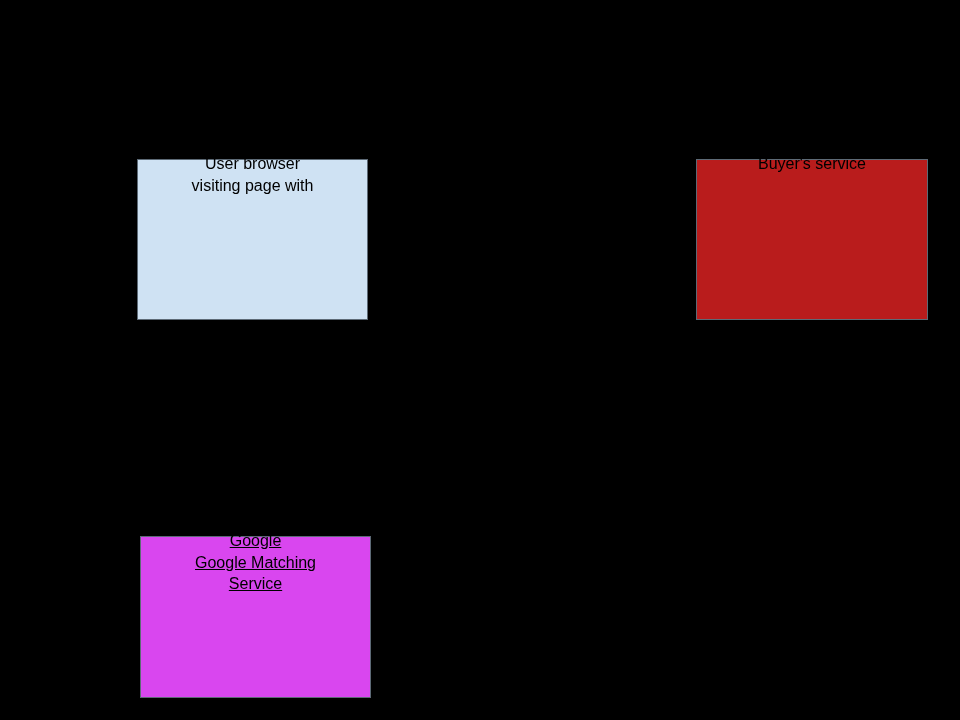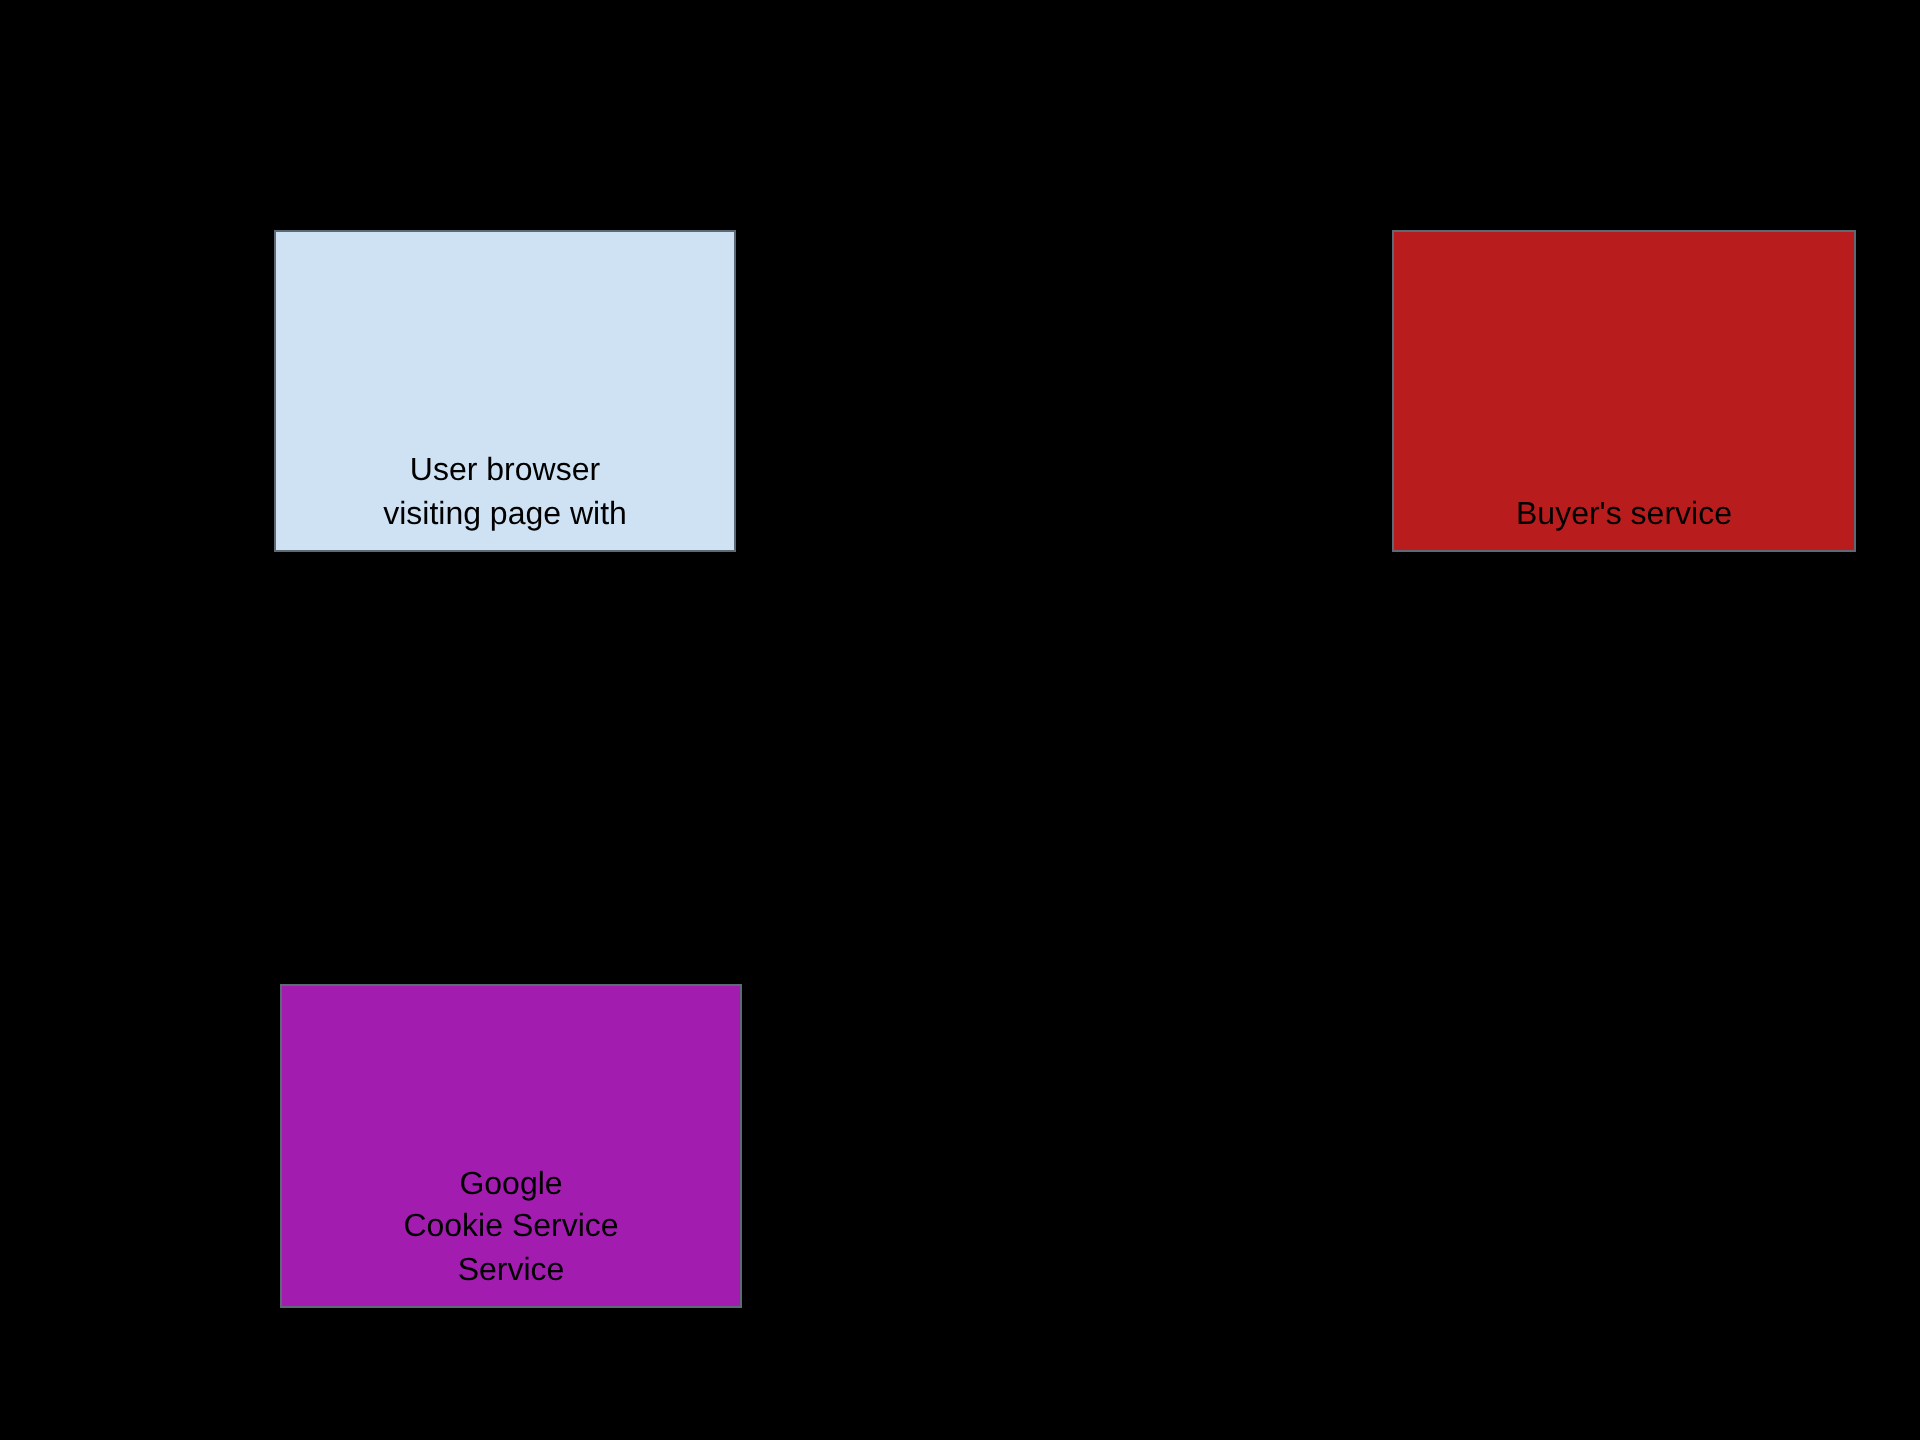--- a/index.html
+++ b/index.html
@@ -12,27 +12,28 @@
     width: 960px;
     height: 720px;
     background: #000000;
     overflow: hidden;
     font-family: "Liberation Sans", "DejaVu Sans", sans-serif;
   }
   .node {
     position: absolute;
     box-sizing: border-box;
     display: flex;
-    align-items: flex-end;
+    align-items: flex-start;
     justify-content: center;
     background: #cfe2f3;
     border: 1px solid #5d6a76; 
     color: #000000;
     font-size: 16px;
     line-height: 21.5px;
+    margin-top: 44px;
   }
   .node-label {
     text-align: center;
     transform: translateY(-7px); 
     width: 100%;
   }
   .node-label .line {
     display: block;
     white-space: nowrap;
   }
@@ -52,21 +53,21 @@
       <span class="line">visiting page with</span>
     </div>
   </div>
 
   <div class="node node-buyer" style="background: #b91c1c; border-color: rgb(93, 106, 118); color: rgb(0, 0, 0);">
     <div class="node-label">
       <span class="line">Buyer's service</span>
     </div>
   </div>
 
-  <div class="node node-google" style="background: #a21caf; border-color: rgb(93, 106, 118); color: rgb(0, 0, 0);">
+  <div class="node node-google" style="background: #d946ef; border-color: rgb(93, 106, 118); color: rgb(0, 0, 0); text-decoration: underline;">
     <div class="node-label">
       <span class="line">Google</span>
-      <span class="line">Cookie Service</span>
+      <span class="line">Google Matching</span>
       <span class="line">Service</span>
     </div>
   </div>
 
 </div>
 
 </body></html>

